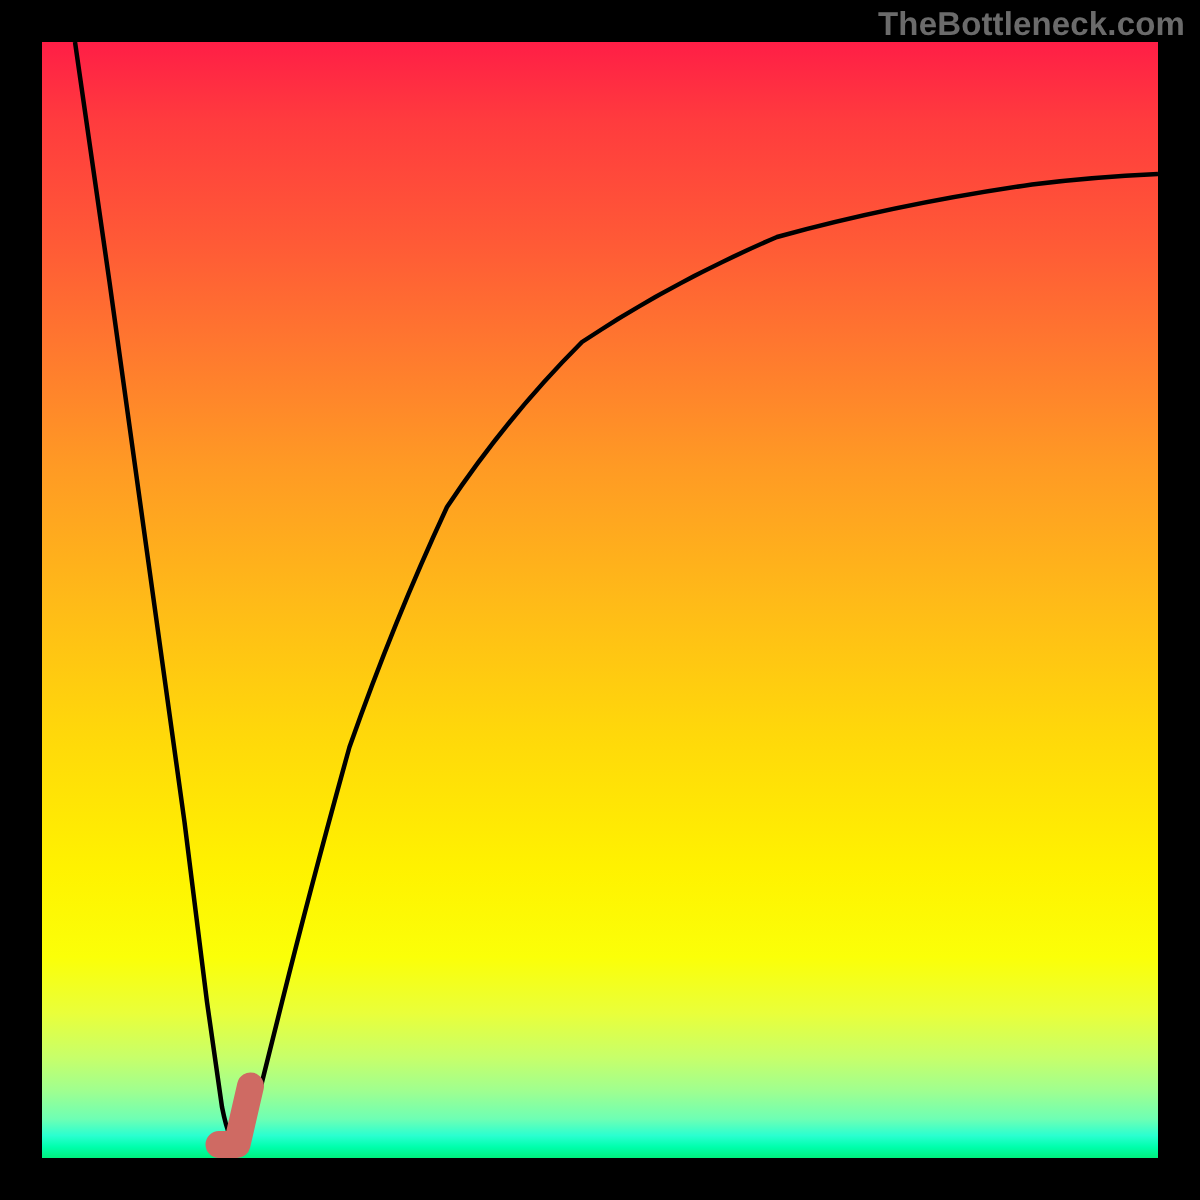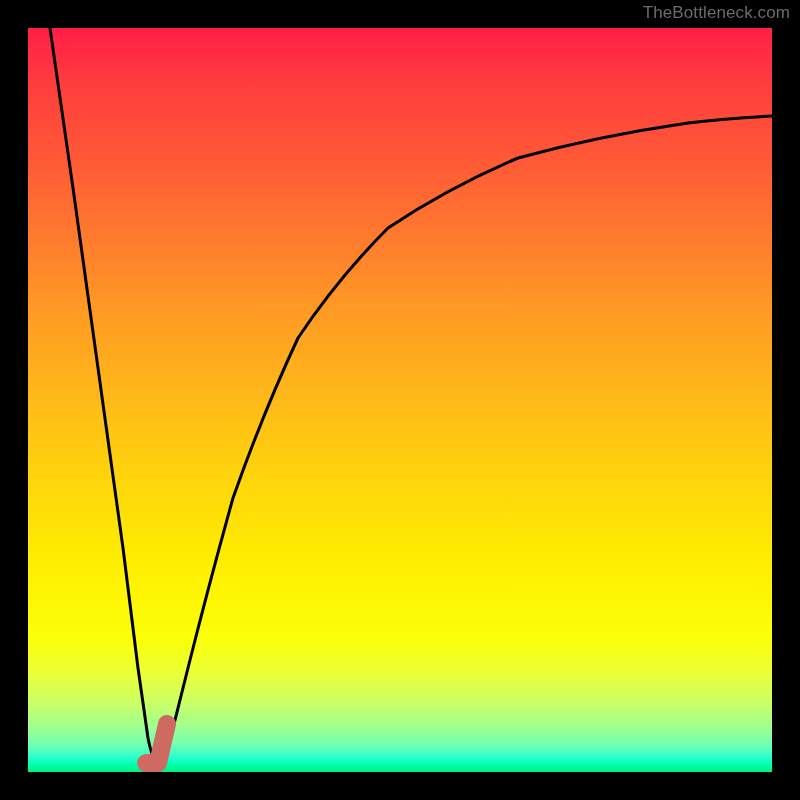--- a/index.html
+++ b/index.html
@@ -54,22 +54,22 @@
     position: absolute;
     inset: 0;
     width: 744px;
     height: 744px;
   }
   .watermark {
     position: absolute;
     top: 3px;
     right: 10px;
     color: #6b6b6b;
-    font-size: 17px;
-    font-weight: 400;
+    font-size: 22px;
+    font-weight: 700;
     letter-spacing: 0.1px;
     user-select: none;
     margin-left: 44px;
   }
 </style>
 </head>
 <body>
 
 <div class="frame">
   <div class="watermark">TheBottleneck.com</div>

